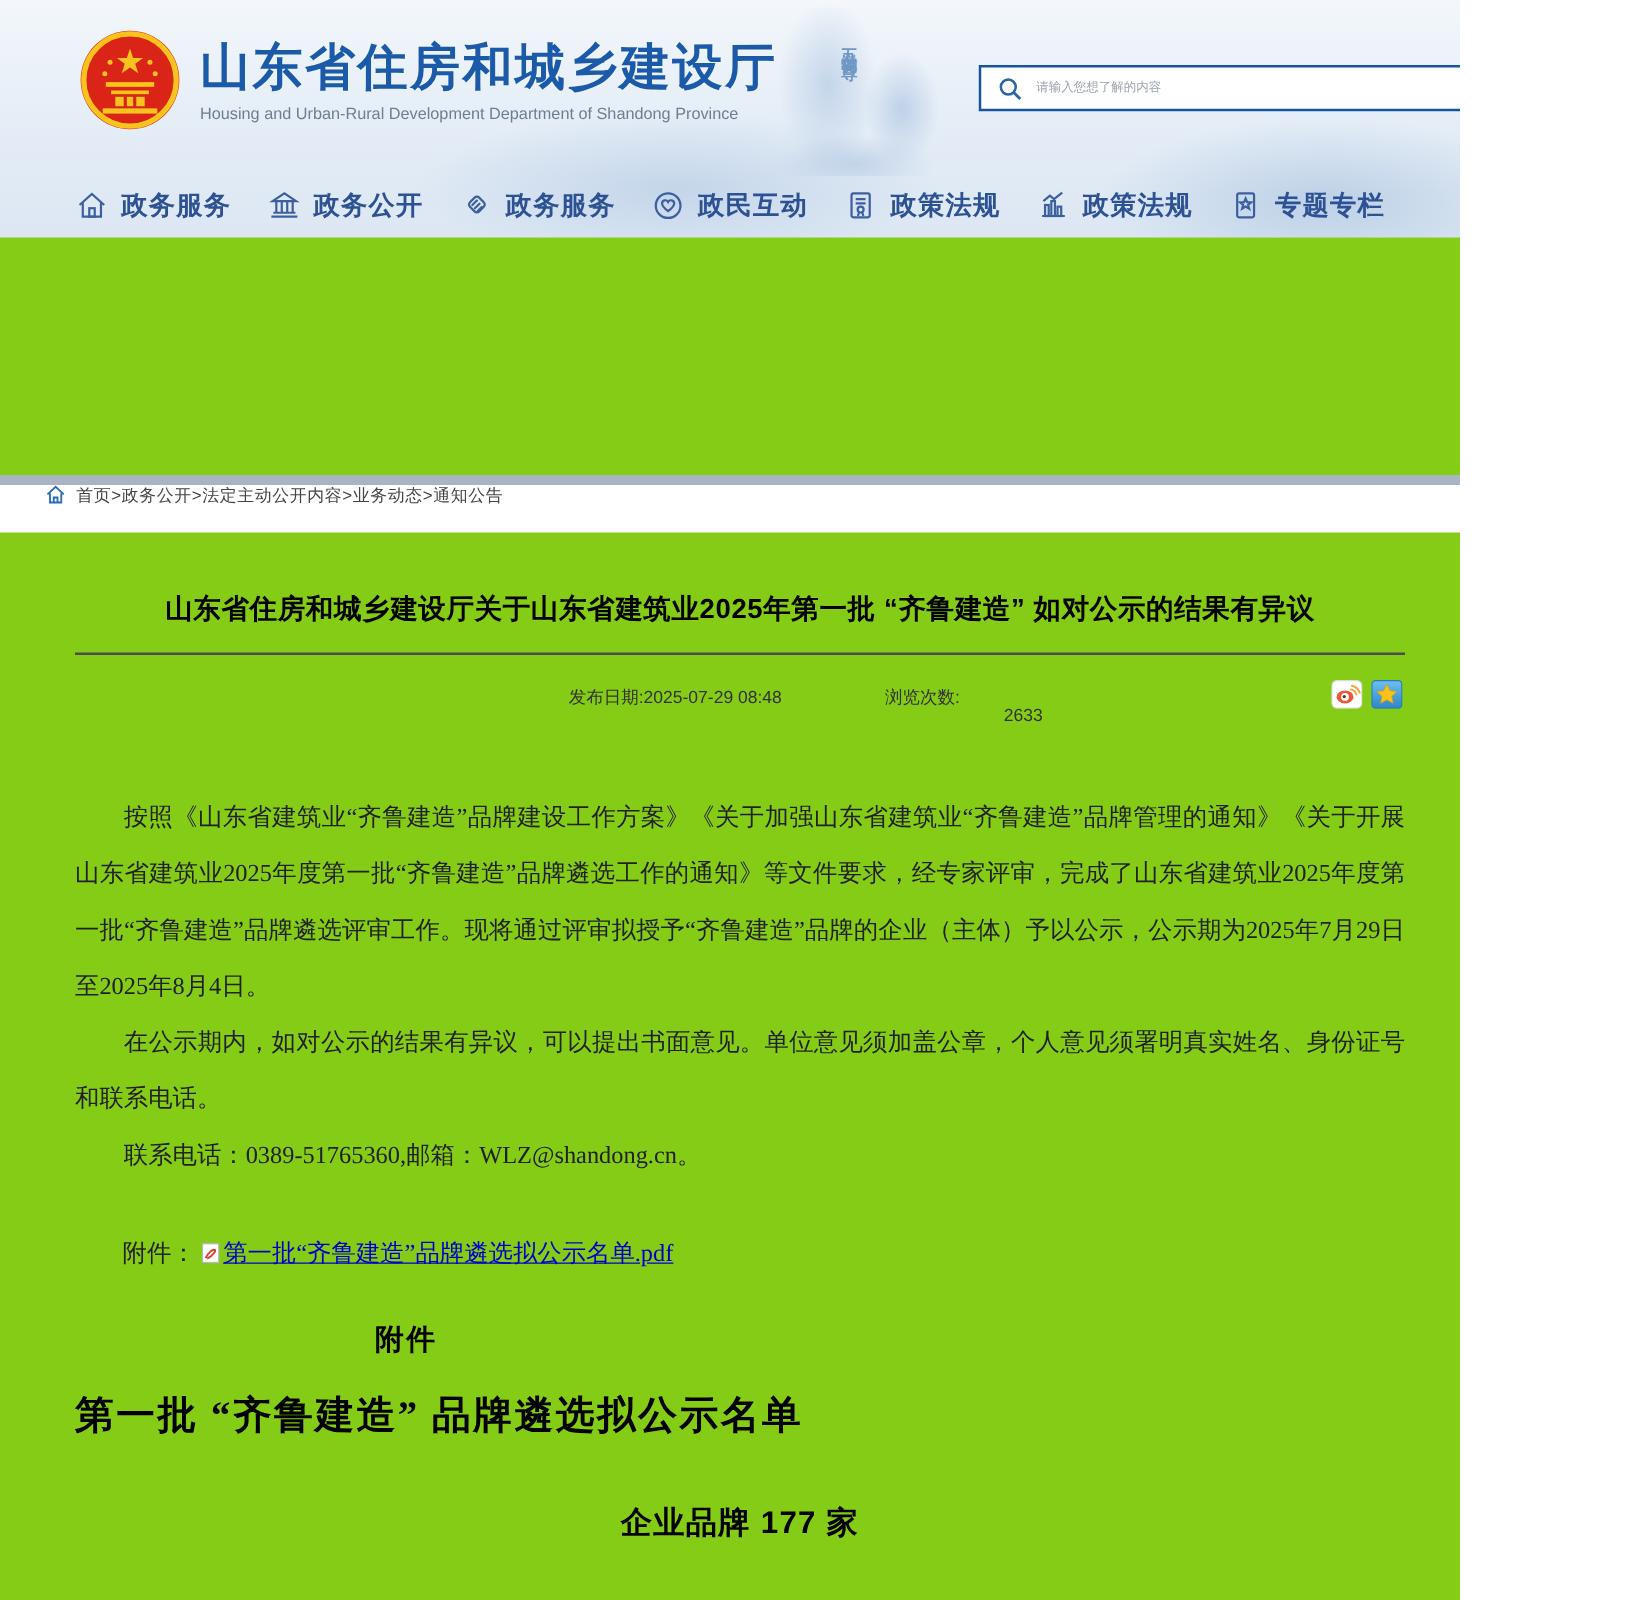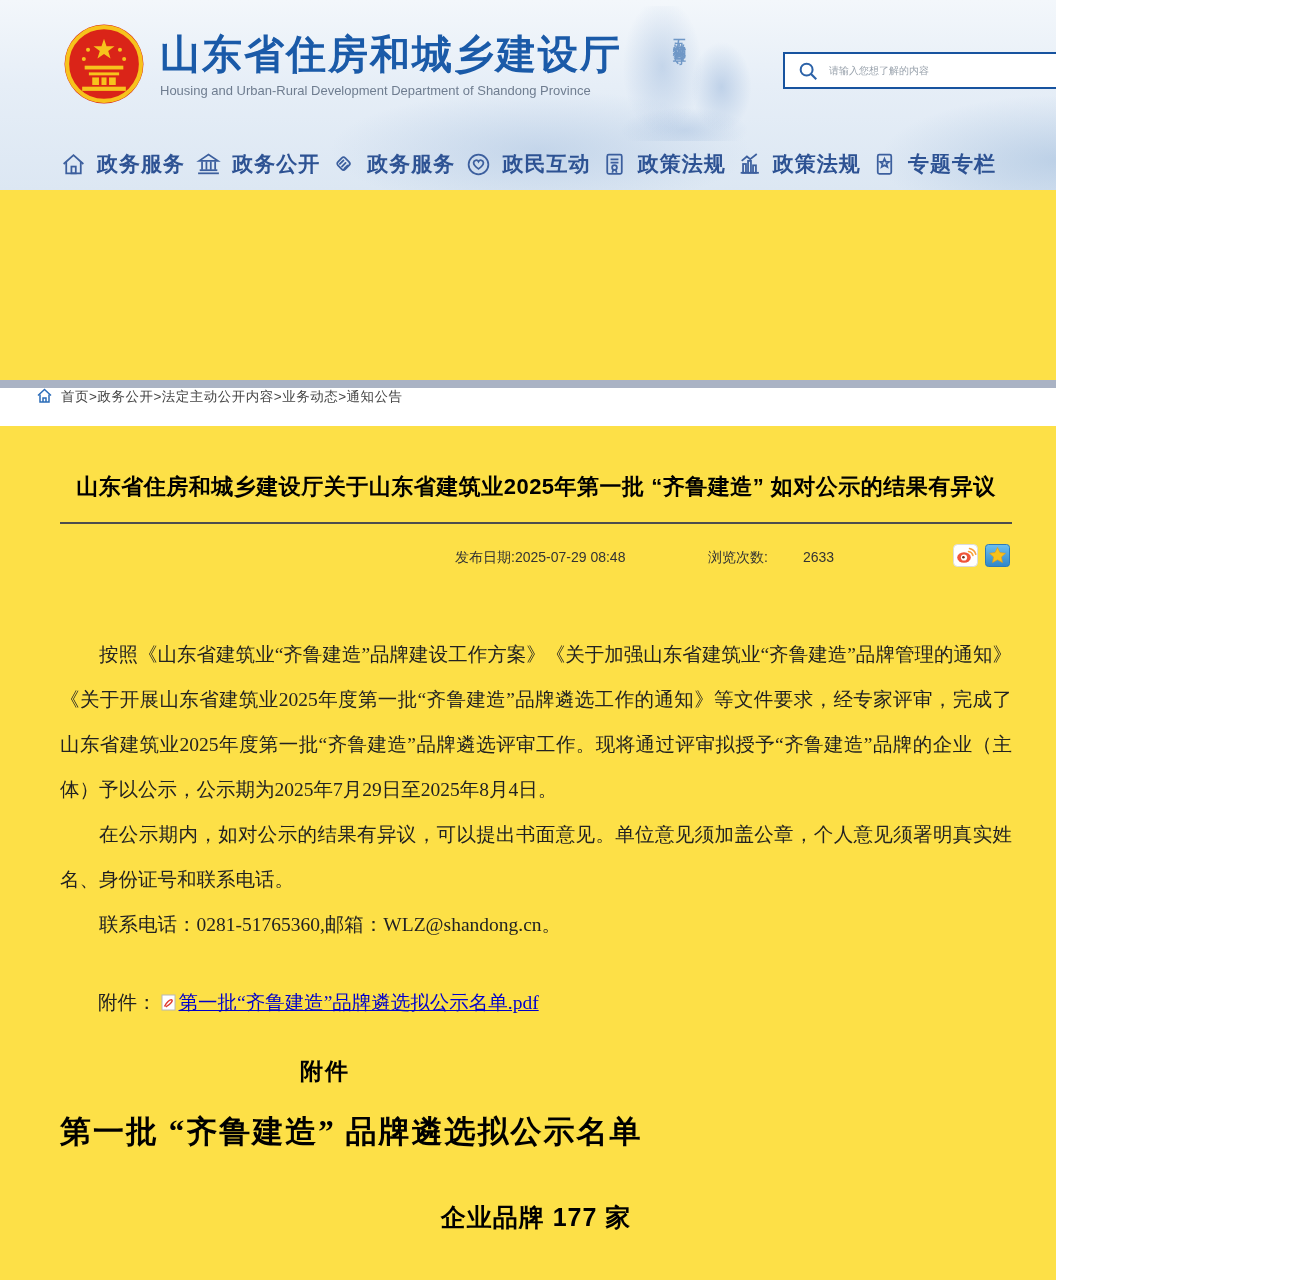--- a/index.html
+++ b/index.html
@@ -1,18 +1,18 @@
 <!DOCTYPE html>
 <html><head>
 <meta charset="utf-8">
 <style>
   * { box-sizing: border-box; margin: 0; padding: 0; }
   html,body { width:1304px; background:#fff; }
   body { font-family:"Liberation Sans",sans-serif; color:#333; }
-  .page { width:1056px; height:1280px; overflow:hidden; background:#fde047; position:relative; }
+  .page { width:1168px; height:1280px; overflow:hidden; background:#84cc16; position:relative; }
 
   
   .site-header { position:relative; height:190px; overflow:hidden;
     background: linear-gradient(180deg,#f3f7fb 0%, #e6eef7 45%, #dce7f3 100%); }
   .wash1 { position:absolute; left:330px; top:90px; width:420px; height:120px; border-radius:50%;
     background: radial-gradient(closest-side, rgba(154,183,218,.40), rgba(154,183,218,0)); }
   .wash2 { position:absolute; left:880px; top:95px; width:360px; height:130px; border-radius:50%;
     background: radial-gradient(closest-side, rgba(146,178,214,.45), rgba(146,178,214,0)); }
   .wash3 { position:absolute; left:1130px; top:0; width:200px; height:190px;
     background: radial-gradient(120px 160px at 80% 55%, rgba(140,175,214,.5), rgba(140,175,214,0) 75%); }
@@ -55,21 +55,21 @@
 
   
   .main { padding:0 44px 0 60px; }
   .article-title { text-align:center; font-size:22px; font-weight:bold; color:#000;
     margin-top:46px; letter-spacing:.5px; }
   .title-rule { border:none; border-top:2px solid #4d4d4d; margin-top:20px; }
 
   .meta-row { position:relative; margin-top:22px; height:24px; font-size:14px; color:#333; }
   .meta-publish { position:absolute; left:395px; top:3px; }
   .meta-views-label { position:absolute; left:648px; top:3px; }
-  .meta-views-value { position:absolute; left:743px; top:3px; }
+  .meta-views-value { position:absolute; left:743px; top:18px; }
   .share-icons { position:absolute; right:2px; top:-2px; display:flex; gap:7px; }
   .share-icons svg { cursor:pointer; }
 
   .article-body { margin-top:62px; font-family:"Liberation Serif",serif; }
   .article-body p { font-size:19.5px; line-height:45px; color:#222; text-indent:2em; text-align:justify; }
 
   .attachment-row { margin-top:42px; font-family:"Liberation Serif",serif; font-size:19.5px;
     color:#222; display:flex; align-items:center; padding-left:38px; }
   .pdf-icon { margin:0 2px 0 4px; }
   .attachment-link { color:#0000cc; text-decoration:underline; cursor:pointer; }
@@ -245,21 +245,21 @@
           </defs>
           <rect x="0.5" y="0.5" width="24" height="22" rx="3" fill="url(#qz)" stroke="#2d7ab8"></rect>
           <polygon fill="#f8c21b" stroke="#e89b0c" stroke-width="0.6" points="12.5,3.5 15,8.6 20.5,9.3 16.4,13 17.5,18.6 12.5,15.8 7.5,18.6 8.6,13 4.5,9.3 10,8.6"></polygon>
         </svg>
       </span>
     </div>
 
     <div class="article-body">
       <p>按照《山东省建筑业“齐鲁建造”品牌建设工作方案》《关于加强山东省建筑业“齐鲁建造”品牌管理的通知》《关于开展山东省建筑业2025年度第一批“齐鲁建造”品牌遴选工作的通知》等文件要求，经专家评审，完成了山东省建筑业2025年度第一批“齐鲁建造”品牌遴选评审工作。现将通过评审拟授予“齐鲁建造”品牌的企业（主体）予以公示，公示期为2025年7月29日至2025年8月4日。</p>
       <p>在公示期内，如对公示的结果有异议，可以提出书面意见。单位意见须加盖公章，个人意见须署明真实姓名、身份证号和联系电话。</p>
-      <p>联系电话：0281-51765360,邮箱：WLZ@shandong.cn。</p>
+      <p>联系电话：0389-51765360,邮箱：WLZ@shandong.cn。</p>
     </div>
 
     <div class="attachment-row">
       <span>附件：</span>
       <svg class="pdf-icon" width="16" height="17" viewBox="0 0 16 17">
         <rect x="1" y="1" width="13" height="15" fill="#fff" stroke="#b8b8b8"></rect>
         <path d="M3.5 12.5 c2.2-4.5 5.5-7.2 7.3-6.6 c1.3 .5 -1 4.4 -6 7" fill="none" stroke="#e03a2f" stroke-width="1.5"></path>
       </svg>
       <a class="attachment-link">第一批“齐鲁建造”品牌遴选拟公示名单.pdf</a>
     </div>

